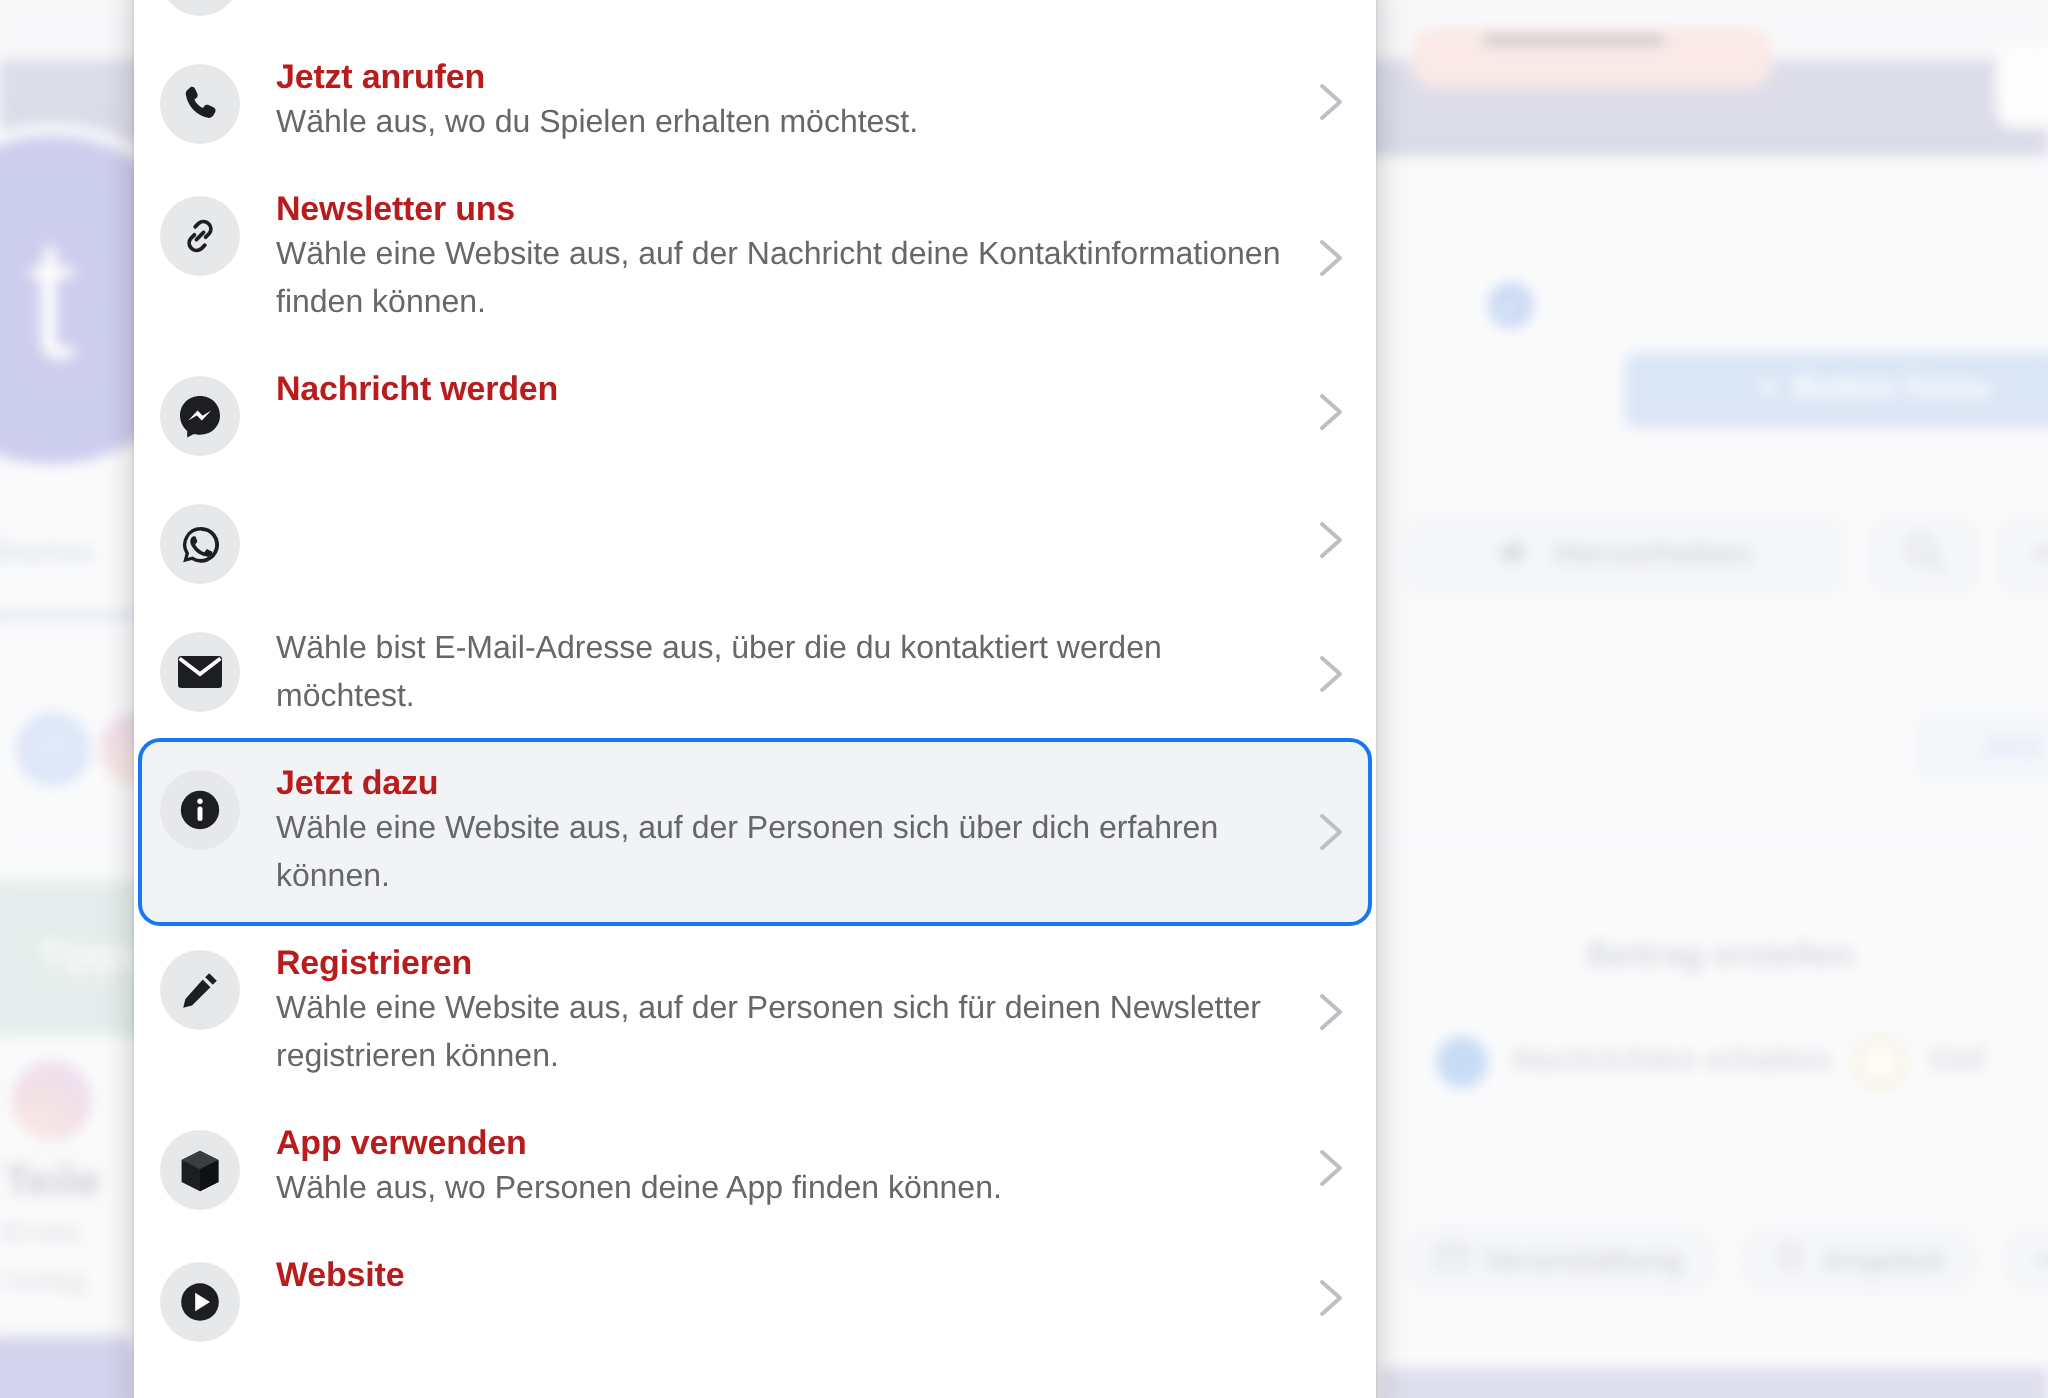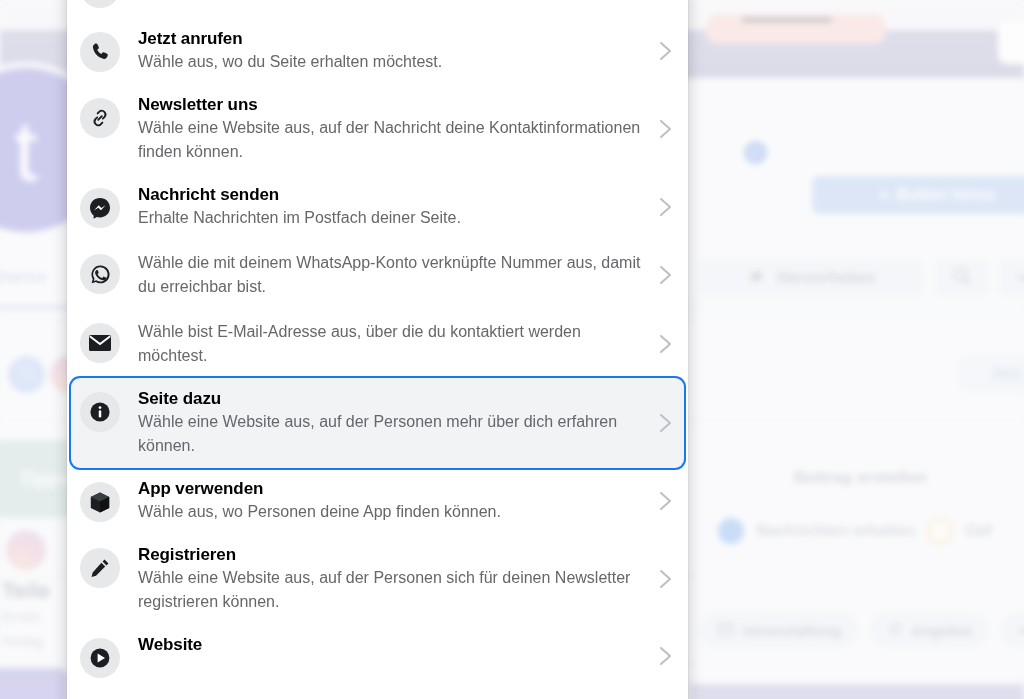--- a/index.html
+++ b/index.html
@@ -162,21 +162,21 @@
     flex: 0 0 auto;
     width: 40px; height: 40px; border-radius: 50%;
     background: #e7e8ea;
     display: flex; align-items: center; justify-content: center;
     margin-top: 4px;
   }
   .mi-icon svg { display: block; }
 
   .mi-body { flex: 1 1 auto; padding-left: 18px; padding-right: 10px; min-width: 0; }
   .mi-title {
-    font-size: 17px; font-weight: 700; color: #000000;
+    font-size: 17px; font-weight: 700; color: #b91c1c;
     line-height: 21px; letter-spacing: -0.1px;
   }
   .mi-desc {
     font-size: 16px; font-weight: 400; color: #65676b;
     line-height: 24px; margin-top: 1px;
   }
 
   .mi-chev {
     flex: 0 0 auto; align-self: center;
     width: 22px; height: 22px; color: #bcc0c4;
@@ -305,21 +305,21 @@
       </div>
 
       <div class="menu-item">
         <div class="mi-icon">
           <svg width="22" height="22" viewBox="0 0 22 22">
               <path d="M6.2 2.6c.9-.5 2 0 2.4.9l1.1 2.4c.3.8.1 1.7-.6 2.2l-.9.7c.8 1.9 2.3 3.4 4.2 4.2l.7-.9c.5-.7 1.4-.9 2.2-.6l2.4 1.1c.9.4 1.4 1.5.9 2.4l-.8 1.5c-.6 1-1.7 1.6-2.8 1.4C9.6 17.1 4.9 12.4 3.9 6.3c-.2-1.1.4-2.2 1.4-2.8l.9-.9z" fill="#1c1e21"></path>
             </svg>
         </div>
         <div class="mi-body">
           <div class="mi-title">Jetzt anrufen</div>
-          <div class="mi-desc">Wähle aus, wo du Seite erhalten möchtest.</div>
+          <div class="mi-desc">Wähle aus, wo du Spielen erhalten möchtest.</div>
         </div>
         <div class="mi-chev">
           <svg width="13" height="20" viewBox="0 0 13 20">
               <polyline points="2,2 11,10 2,18" fill="none" stroke="currentColor" stroke-width="2" stroke-linecap="round" stroke-linejoin="round"></polyline>
             </svg>
         </div>
       </div>
 
       <div class="menu-item">
         <div class="mi-icon">
@@ -341,39 +341,37 @@
       </div>
 
       <div class="menu-item">
         <div class="mi-icon">
           <svg width="24" height="24" viewBox="0 0 24 24">
             <path d="M12 2C6.3 2 2 6.2 2 11.8c0 3.1 1.4 5.9 3.6 7.7v3.3l3.3-1.8c.9.3 1.9.4 3.1.4 5.7 0 10-4.2 10-9.6C22 6.2 17.7 2 12 2z" fill="#1c1e21"></path>
             <path d="M6.1 14.3 10.8 9.3l2.5 2.6 4.3-2.6-4.7 5-2.5-2.6z" fill="#ffffff"></path>
           </svg>
         </div>
         <div class="mi-body">
-          <div class="mi-title">Nachricht senden</div>
-          <div class="mi-desc">Erhalte Nachrichten im Postfach deiner Seite.</div>
+          <div class="mi-title">Nachricht werden</div>
         </div>
         <div class="mi-chev">
           <svg width="13" height="20" viewBox="0 0 13 20">
               <polyline points="2,2 11,10 2,18" fill="none" stroke="currentColor" stroke-width="2" stroke-linecap="round" stroke-linejoin="round"></polyline>
             </svg>
         </div>
       </div>
 
       <div class="menu-item">
         <div class="mi-icon">
           <svg width="23" height="23" viewBox="0 0 24 24">
             <path d="M12 2.6A9.3 9.3 0 0 0 3.9 16.6L2.7 21l4.5-1.2A9.3 9.3 0 1 0 12 2.6zm0 1.9a7.4 7.4 0 1 1-3.9 13.7l-.4-.2-2.6.7.7-2.5-.3-.4A7.4 7.4 0 0 1 12 4.5z" fill="#1c1e21"></path>
             <path d="M9.3 7.9c-.2-.5-.4-.5-.6-.5h-.5c-.2 0-.5.1-.8.4-.3.3-1 1-1 2.4s1 2.8 1.2 3c.1.2 2 3.1 4.9 4.2 2.4.9 2.9.7 3.4.7.5-.1 1.6-.7 1.8-1.3.2-.6.2-1.2.2-1.3-.1-.1-.3-.2-.5-.3l-1.9-.9c-.3-.1-.5-.2-.7.1l-.9 1.2c-.2.2-.3.2-.6.1-.3-.2-1.3-.5-2.5-1.6-.9-.8-1.5-1.8-1.7-2.1-.2-.3 0-.5.1-.6l.5-.6c.1-.2.2-.3.3-.5 0-.2 0-.4 0-.5l-.7-1.9z" fill="#1c1e21"></path>
           </svg>
         </div>
         <div class="mi-body">
-          <div class="mi-desc">Wähle die mit deinem WhatsApp-Konto verknüpfte Nummer aus, damit du erreichbar bist.</div>
         </div>
         <div class="mi-chev">
           <svg width="13" height="20" viewBox="0 0 13 20">
               <polyline points="2,2 11,10 2,18" fill="none" stroke="currentColor" stroke-width="2" stroke-linecap="round" stroke-linejoin="round"></polyline>
             </svg>
         </div>
       </div>
 
       <div class="menu-item">
         <div class="mi-icon">
@@ -394,22 +392,40 @@
 
       <div class="menu-item selected">
         <div class="mi-icon">
           <svg width="24" height="24" viewBox="0 0 24 24">
             <circle cx="12" cy="12" r="9.6" fill="#1c1e21"></circle>
             <circle cx="12" cy="7.6" r="1.35" fill="#ffffff"></circle>
             <rect x="10.75" y="10.3" width="2.5" height="7.2" rx="1.25" fill="#ffffff"></rect>
           </svg>
         </div>
         <div class="mi-body">
-          <div class="mi-title">Seite dazu</div>
-          <div class="mi-desc">Wähle eine Website aus, auf der Personen mehr über dich erfahren können.</div>
+          <div class="mi-title">Jetzt dazu</div>
+          <div class="mi-desc">Wähle eine Website aus, auf der Personen sich über dich erfahren können.</div>
+        </div>
+        <div class="mi-chev">
+          <svg width="13" height="20" viewBox="0 0 13 20">
+              <polyline points="2,2 11,10 2,18" fill="none" stroke="currentColor" stroke-width="2" stroke-linecap="round" stroke-linejoin="round"></polyline>
+            </svg>
+        </div>
+      </div>
+
+      <div class="menu-item">
+        <div class="mi-icon">
+          <svg width="22" height="22" viewBox="0 0 22 22">
+            <path d="M15.6 2.6l3.8 3.8-2 2-3.8-3.8z" fill="#1c1e21"></path>
+            <path d="M12.4 5.8l3.8 3.8L7 18.8 2.6 19.9l1.1-4.4z" fill="#1c1e21"></path>
+          </svg>
+        </div>
+        <div class="mi-body">
+          <div class="mi-title">Registrieren</div>
+          <div class="mi-desc">Wähle eine Website aus, auf der Personen sich für deinen Newsletter registrieren können.</div>
         </div>
         <div class="mi-chev">
           <svg width="13" height="20" viewBox="0 0 13 20">
               <polyline points="2,2 11,10 2,18" fill="none" stroke="currentColor" stroke-width="2" stroke-linecap="round" stroke-linejoin="round"></polyline>
             </svg>
         </div>
       </div>
 
       <div class="menu-item">
         <div class="mi-icon">
@@ -426,38 +442,20 @@
         <div class="mi-chev">
           <svg width="13" height="20" viewBox="0 0 13 20">
               <polyline points="2,2 11,10 2,18" fill="none" stroke="currentColor" stroke-width="2" stroke-linecap="round" stroke-linejoin="round"></polyline>
             </svg>
         </div>
       </div>
 
       <div class="menu-item">
         <div class="mi-icon">
           <svg width="22" height="22" viewBox="0 0 22 22">
-            <path d="M15.6 2.6l3.8 3.8-2 2-3.8-3.8z" fill="#1c1e21"></path>
-            <path d="M12.4 5.8l3.8 3.8L7 18.8 2.6 19.9l1.1-4.4z" fill="#1c1e21"></path>
-          </svg>
-        </div>
-        <div class="mi-body">
-          <div class="mi-title">Registrieren</div>
-          <div class="mi-desc">Wähle eine Website aus, auf der Personen sich für deinen Newsletter registrieren können.</div>
-        </div>
-        <div class="mi-chev">
-          <svg width="13" height="20" viewBox="0 0 13 20">
-              <polyline points="2,2 11,10 2,18" fill="none" stroke="currentColor" stroke-width="2" stroke-linecap="round" stroke-linejoin="round"></polyline>
-            </svg>
-        </div>
-      </div>
-
-      <div class="menu-item">
-        <div class="mi-icon">
-          <svg width="22" height="22" viewBox="0 0 22 22">
               <circle cx="11" cy="11" r="9.4" fill="#1c1e21"></circle>
               <polygon points="8.6,6.4 16,11 8.6,15.6" fill="#ffffff"></polygon>
             </svg>
         </div>
         <div class="mi-body">
           <div class="mi-title">Website</div>
           <div class="mi-desc"></div>
         </div>
         <div class="mi-chev">
           <svg width="13" height="20" viewBox="0 0 13 20">

